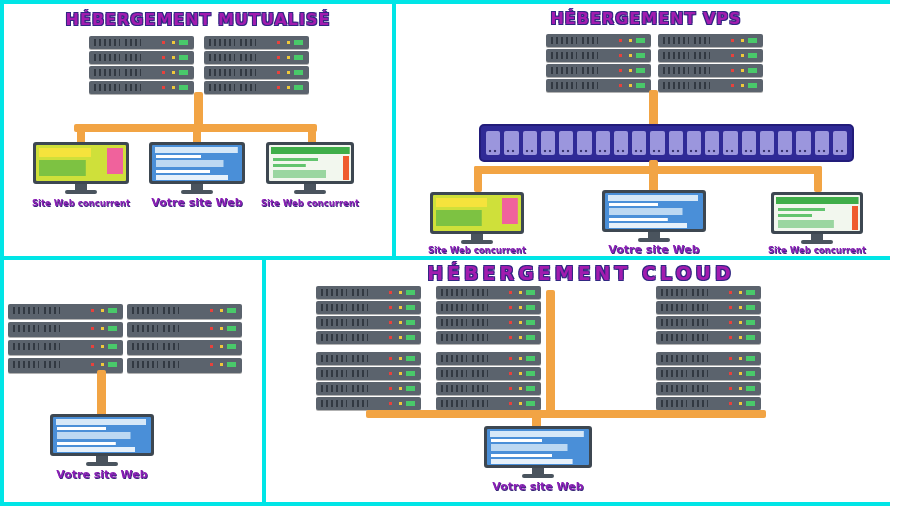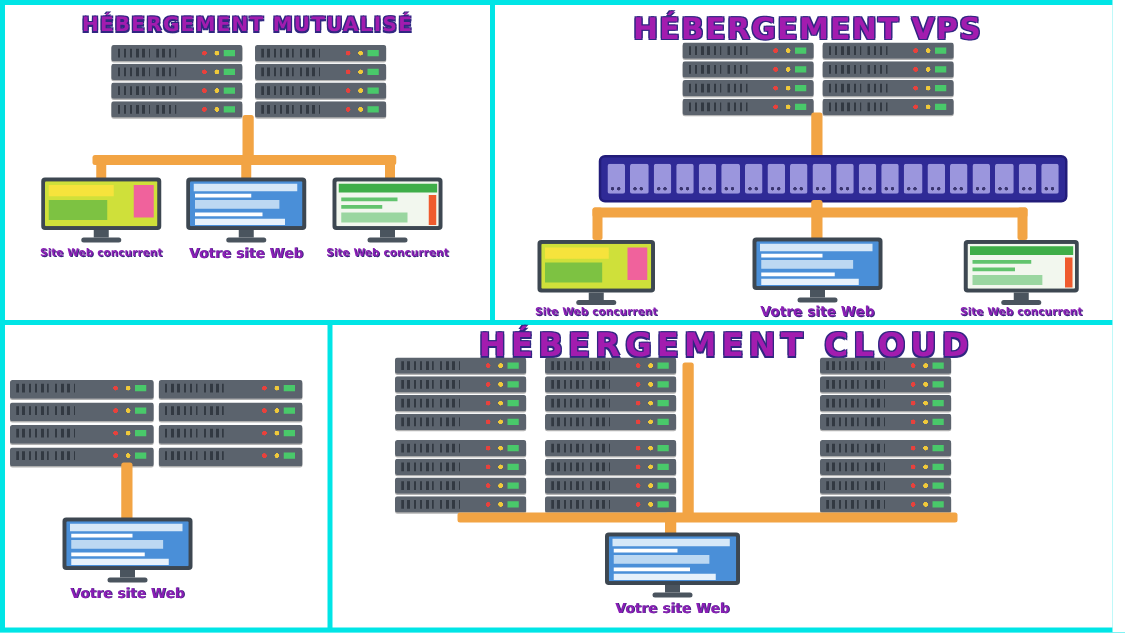--- a/index.html
+++ b/index.html
@@ -101,21 +101,21 @@
         </div>
       <div class="mstand"></div>
         <div class="mbase"></div>
     </div>
     <div class="lbl lbl-small" style="left:17px;top:194px;width:120px">Site Web concurrent</div>
     <div class="lbl lbl-main" style="left:133px;top:192px;width:120px">Votre site Web</div>
     <div class="lbl lbl-small" style="left:246px;top:194px;width:120px">Site Web concurrent</div>
   </div>
 
   <div class="panel" style="left:396px;top:4px;width:500px;height:252px">
-    <div class="ptitle" style="top:5px;font-size:24px">HÉBERGEMENT VPS</div>
+    <div class="ptitle" style="top:5px;font-size:16px">HÉBERGEMENT VPS</div>
     <div class="rack" style="left:150px;top:30px;width:105px">
         <div class="server"></div>
         <div class="server"></div>
         <div class="server"></div>
         <div class="server"></div>
       </div>
     <div class="rack" style="left:262px;top:30px;width:105px">
         <div class="server"></div>
         <div class="server"></div>
         <div class="server"></div>
@@ -192,21 +192,21 @@
       <div class="mframe">
           <div class="mscreen screen-blue"></div>
         </div>
       <div class="mstand"></div>
         <div class="mbase"></div>
     </div>
     <div class="lbl lbl-main" style="left:38px;top:208px;width:120px">Votre site Web</div>
   </div>
 
   <div class="panel" style="left:266px;top:260px;width:630px;height:242px">
-    <div class="ptitle big" style="top:2px;font-size:26px">HÉBERGEMENT CLOUD</div>
+    <div class="ptitle big" style="top:2px;font-size:19px">HÉBERGEMENT CLOUD</div>
     <div class="rack" style="left:50px;top:26px;width:105px">
         <div class="server"></div>
         <div class="server"></div>
         <div class="server"></div>
         <div class="server"></div>
       </div>
     <div class="rack" style="left:50px;top:92px;width:105px">
         <div class="server"></div>
         <div class="server"></div>
         <div class="server"></div>

